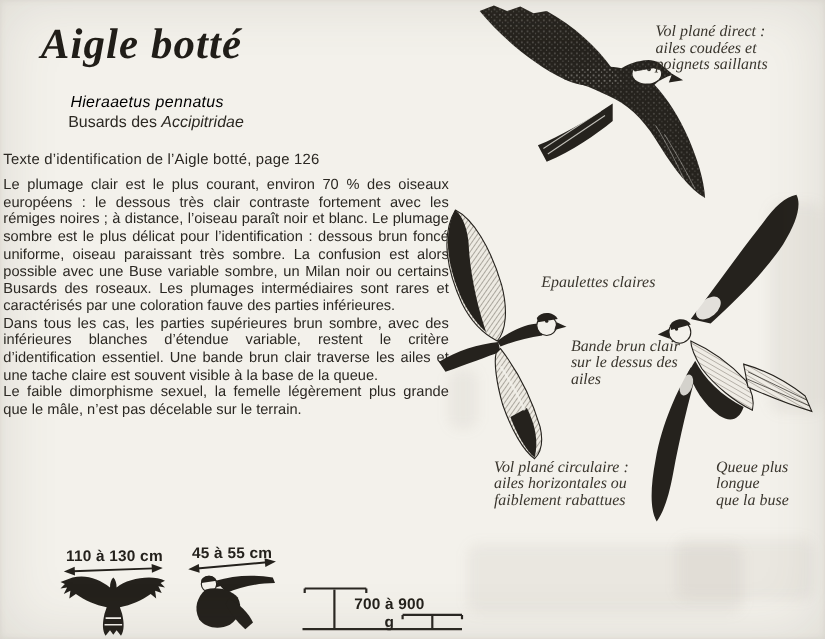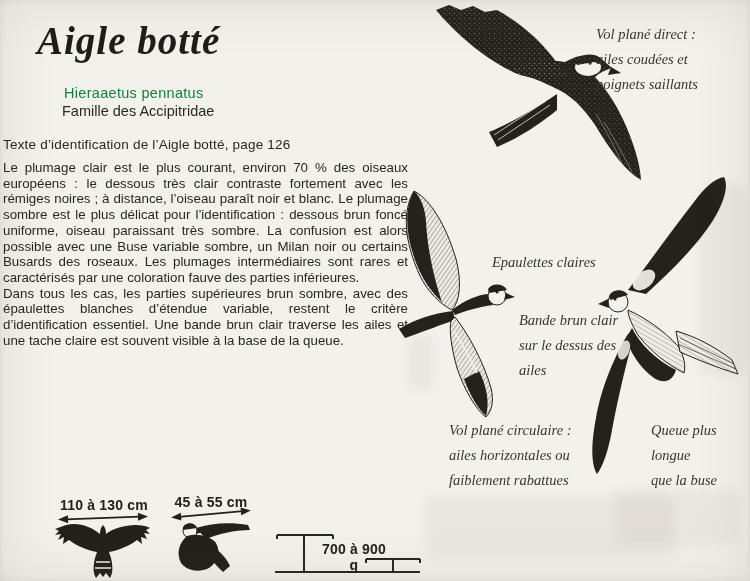--- a/index.html
+++ b/index.html
@@ -14,64 +14,65 @@
   }
   .smudge{position:absolute;background:rgba(123,116,102,.08);filter:blur(6px);border-radius:10px;}
 
   .title{
     position:absolute;left:37px;top:18px;
     font-family:"Liberation Serif",serif;font-style:italic;font-weight:bold;
     font-size:39px;letter-spacing:1px;color:#211e19;
   }
   .species{
     position:absolute;left:64px;top:85px;
-    font-size:14.5px;color:#15803d;letter-spacing:.3px;
+    font-style:italic;font-size:14.5px;color:#000000;letter-spacing:.3px;
   }
   .family{position:absolute;left:62px;top:103px;font-size:14.5px;color:#2c2923;}
-  .family .lat{}
+  .family .lat{font-style:italic;}
   .refline{position:absolute;left:3px;top:137px;font-size:13.5px;color:#2a2722;letter-spacing:.2px;text-align:right;}
 
   .article{
     position:absolute;left:3px;top:160px;width:405px;
     font-size:13.3px;line-height:15.7px;text-align:justify;color:#2a2username7; color:#2a2722;
   }
   .article p{margin:0;}
   .article p.first::first-letter{
     float:left;font-size:34px;line-height:27px;padding:2px 5px 0 1px;color:#211e19;
   }
 
   .annot{
     position:absolute;white-space:pre-line;
     font-family:"Liberation Serif",serif;font-style:italic;
-    font-size:14.5px;line-height:25px;color:#3a362e;
+    font-size:14.5px;line-height:15px;color:#3a362e;
   }
   .meas-label{
     position:absolute;font-weight:bold;font-size:14px;color:#24211c;
     text-align:center;letter-spacing:.2px;
   }
   svg{position:absolute;overflow:visible;}
 </style>
 </head>
 <body>
 
 <div class="page">
 
   <div class="smudge" style="left:700px;top:185px;width:48px;height:190px;"></div>
   <div class="smudge" style="left:425px;top:495px;width:250px;height:62px;"></div>
   <div class="smudge" style="left:615px;top:490px;width:125px;height:55px;"></div>
   <div class="smudge" style="left:408px;top:335px;width:26px;height:55px;"></div>
 
   <div class="title">Aigle botté</div>
   <div class="species">Hieraaetus pennatus</div>
-  <div class="family"><span>Famille des </span><span class="lat">Accipitridae</span></div>
+  <div class="family"><span>Busards des </span><span class="lat">Accipitridae</span></div>
   <div class="refline">Texte d’identification de l’Aigle botté, page 126</div>
 
   <div class="article">
     <p>Le plumage clair est le plus courant, environ 70 % des oiseaux européens : le dessous très clair contraste fortement avec les rémiges noires ; à distance, l’oiseau paraît noir et blanc. Le plumage sombre est le plus délicat pour l’identification : dessous brun foncé uniforme, oiseau paraissant très sombre. La confusion est alors possible avec une Buse variable sombre, un Milan noir ou certains Busards des roseaux. Les plumages intermédiaires sont rares et caractérisés par une coloration fauve des parties inférieures.</p>
-    <p>Dans tous les cas, les parties supérieures brun sombre, avec des épaulettes blanches d’étendue variable, restent le critère d’identification essentiel. Une bande brun clair traverse les ailes et une tache claire est souvent visible à la base de la queue.</p>
+    <p>Dans tous les cas, les parties supérieures brun sombre, avec des inférieures blanches d’étendue variable, restent le critère d’identification essentiel. Une bande brun clair traverse les ailes et une tache claire est souvent visible à la base de la queue.</p>
+    <p>Le faible dimorphisme sexuel, la femelle légèrement plus grande que le mâle, n’est pas décelable sur le terrain.</p>
   </div>
 
   <svg style="left:428px;top:2px;" width="230" height="190" viewBox="0 0 230 190">
     <defs>
       <pattern id="stip1" width="5" height="5" patternUnits="userSpaceOnUse">
         <circle cx="1.5" cy="1.5" r="0.8" fill="#f3f1eb"></circle>
           <circle cx="3.8" cy="3.6" r="0.6" fill="#f3f1eb"></circle>
       </pattern>
     </defs>
     <path d="M8,8 L21,3 L33,8 L45,4 L57,10 L69,8 C94,22 114,40 129,61 L139,74 C119,79 100,77 85,70 C56,56 27,31 8,8 Z" fill="#25221d"></path>

